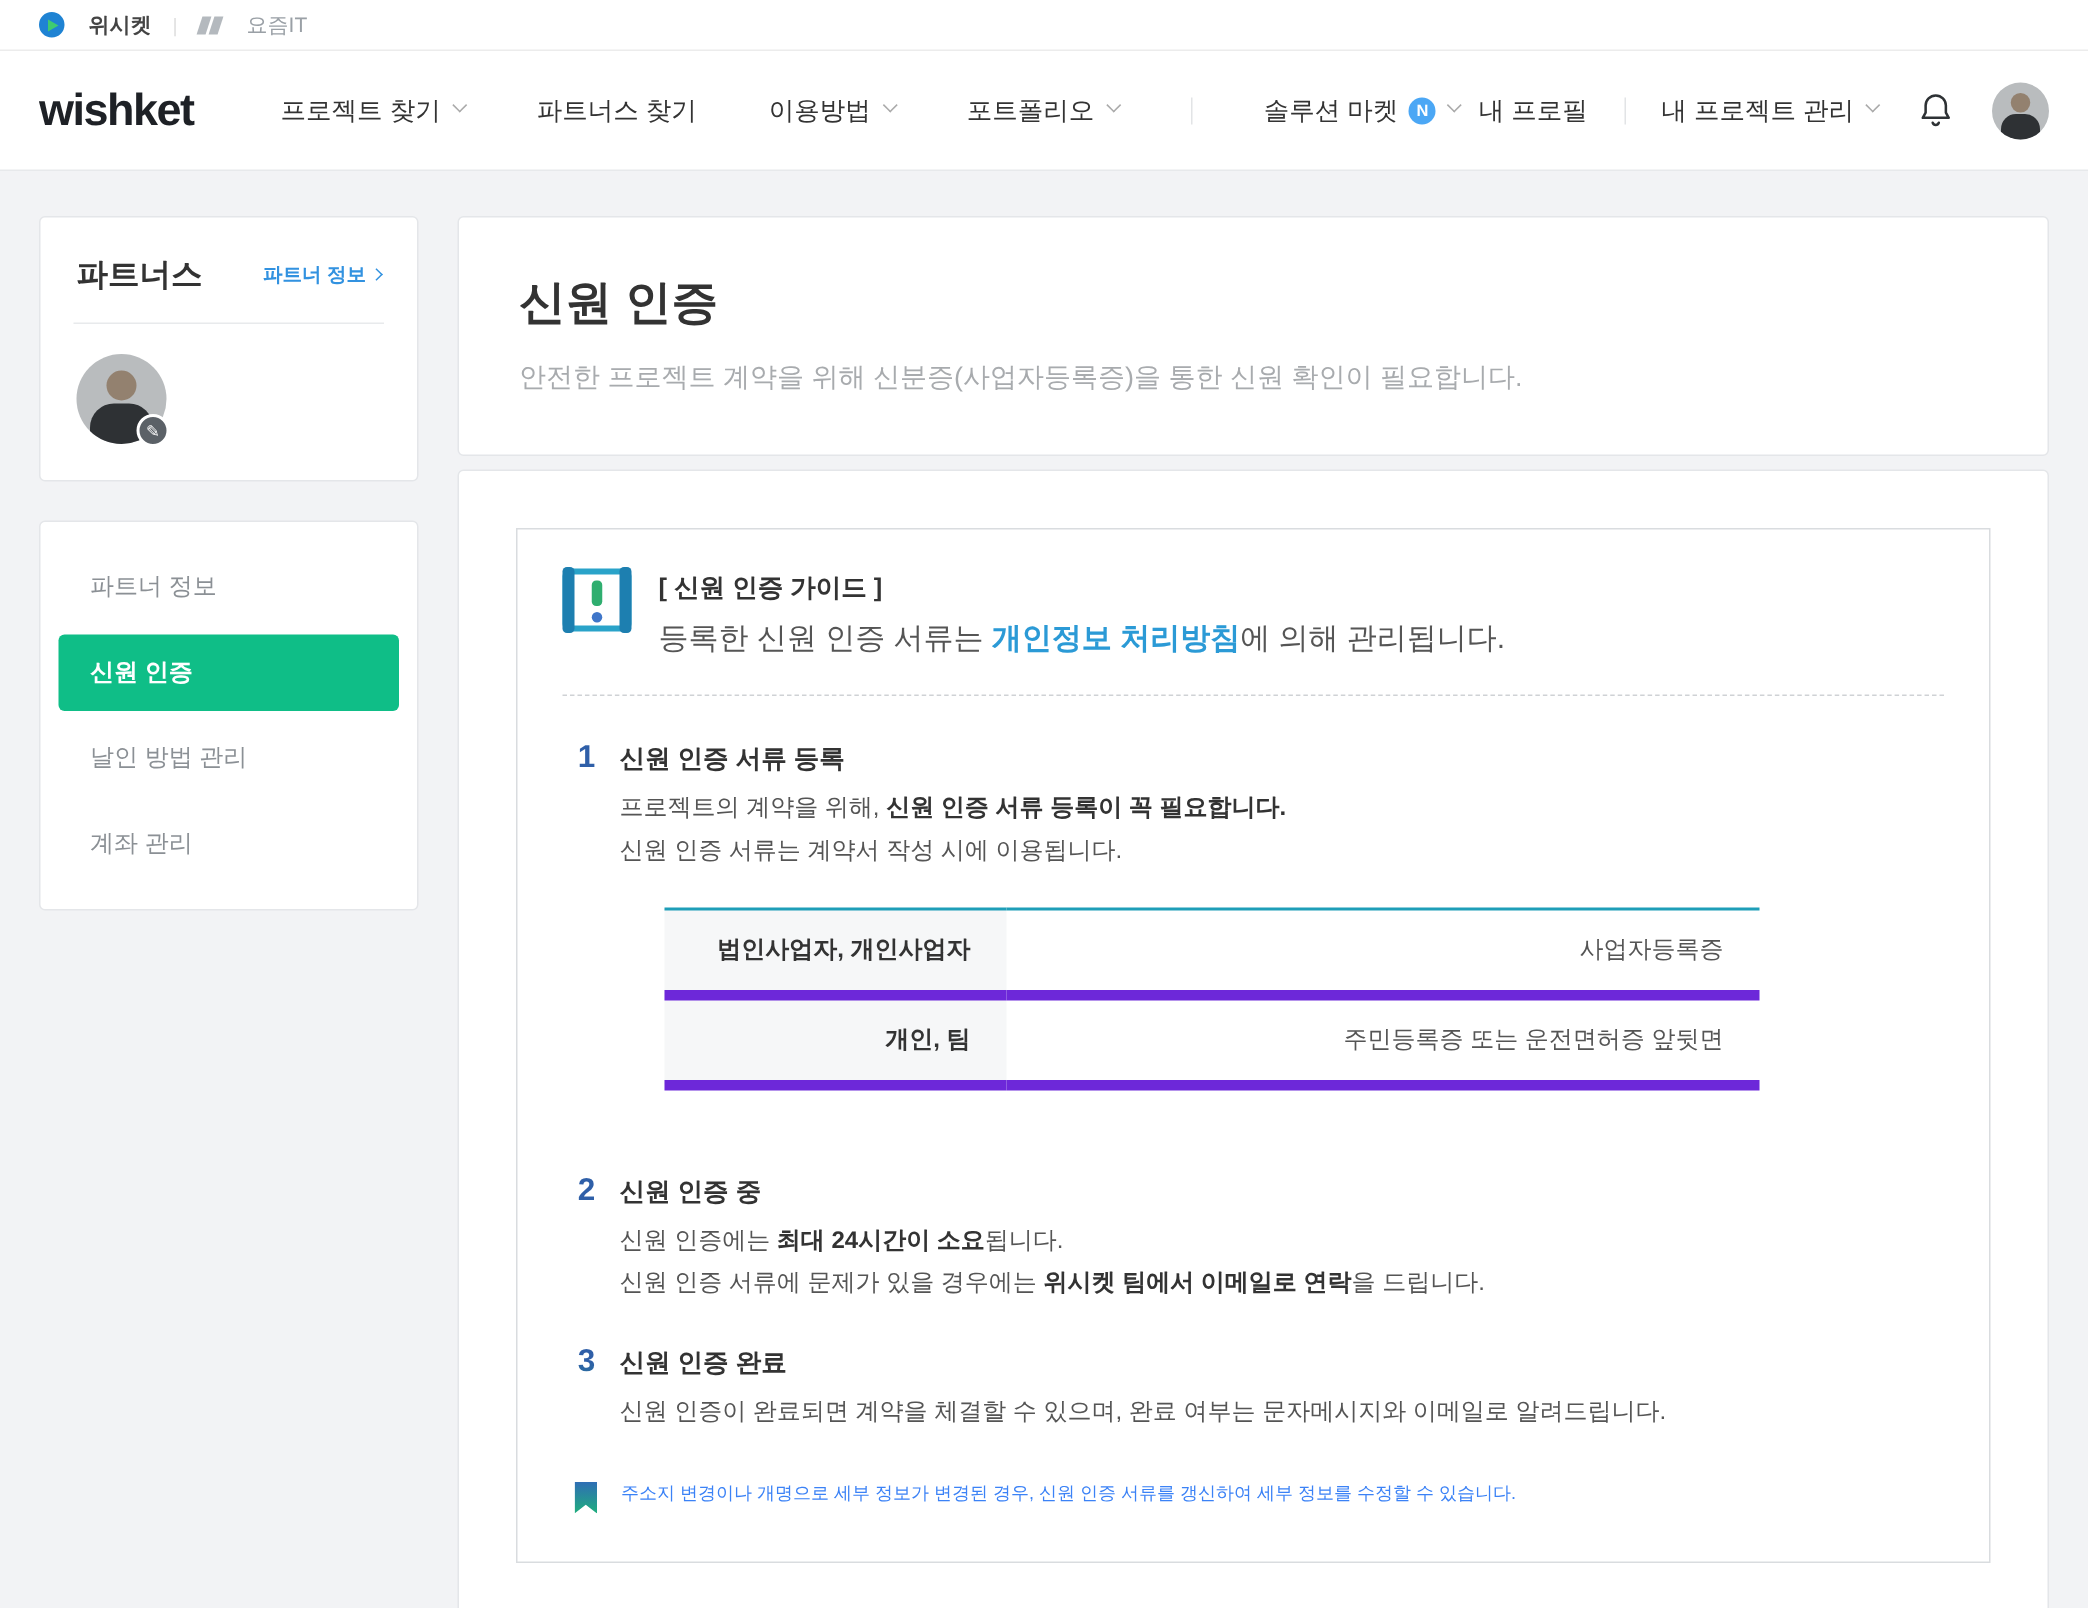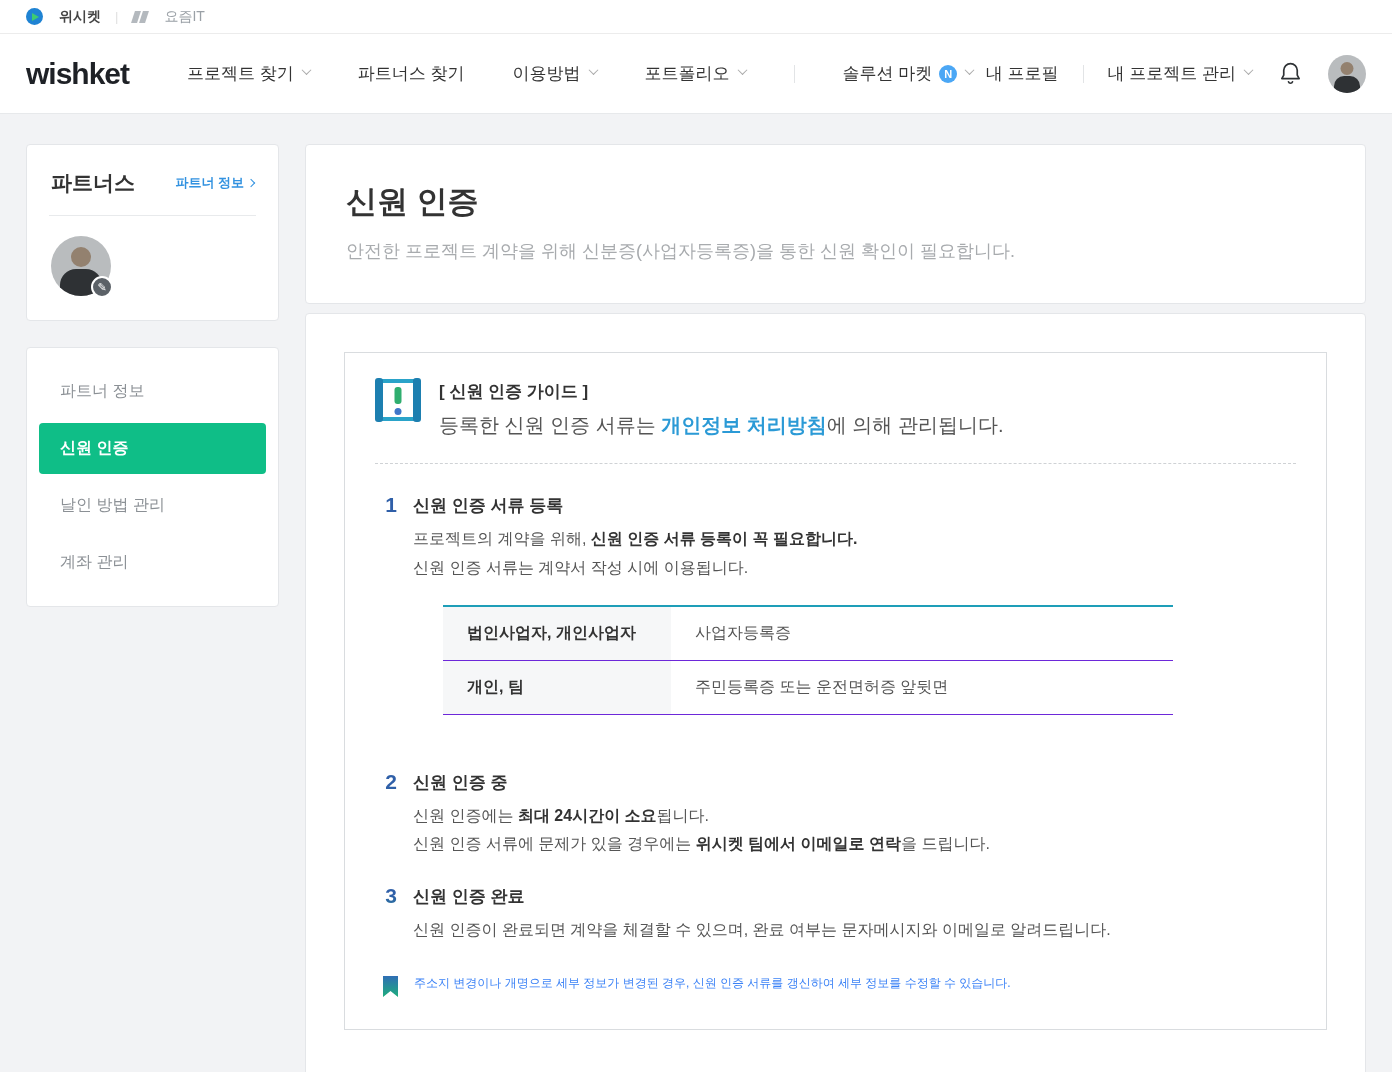--- a/index.html
+++ b/index.html
@@ -96,21 +96,21 @@
   .step { display:flex; gap:14px; margin-bottom:24px; padding-left:8px; }
   .step-num { font-size:21px; font-weight:bold; width:16px; flex:none; text-align:center;
     background:linear-gradient(180deg,#2f5fa8 20%,#16ad7c 95%); -webkit-background-clip:text;
     background-clip:text; color:transparent; line-height:1.2; }
   .step-title { font-size:17px; font-weight:bold; color:#333; padding-top:2px; }
   .step-line { font-size:16px; color:#555; line-height:1.8; margin-top:8px; }
   .step-line b { color:#333; }
 
   .doc-table { width:730px; border-collapse:collapse; margin:22px 0 30px 30px;
     border-top:2px solid #1e9eb8; }
-  .doc-table td { border-bottom:1px solid #6d28d9; font-size:16px; padding:16px 24px; }
+  .doc-table td { border-bottom:7px solid #6d28d9; font-size:16px; padding:16px 24px;text-align:right; }
   .doc-table td.lbl { background:#f6f7f8; font-weight:bold; color:#333; width:228px; }
   .doc-table td.val { color:#555; }
 
   .note { display:flex; gap:16px; padding-left:8px; margin-top:28px; }
   .bm-icon { width:15px; height:21px; flex:none; margin-top:3px;
     background:linear-gradient(180deg,#2f6eb5,#1fae7d);
     clip-path:polygon(0 0,100% 0,100% 100%,50% 72%,0 100%); }
   .note-text { font-size:12px; color:#3b82f6; line-height:1.8; max-width:800px; }
 
   .section-h { font-size:23px; font-weight:bold; color:#333; margin:42px 0 28px 0; }

